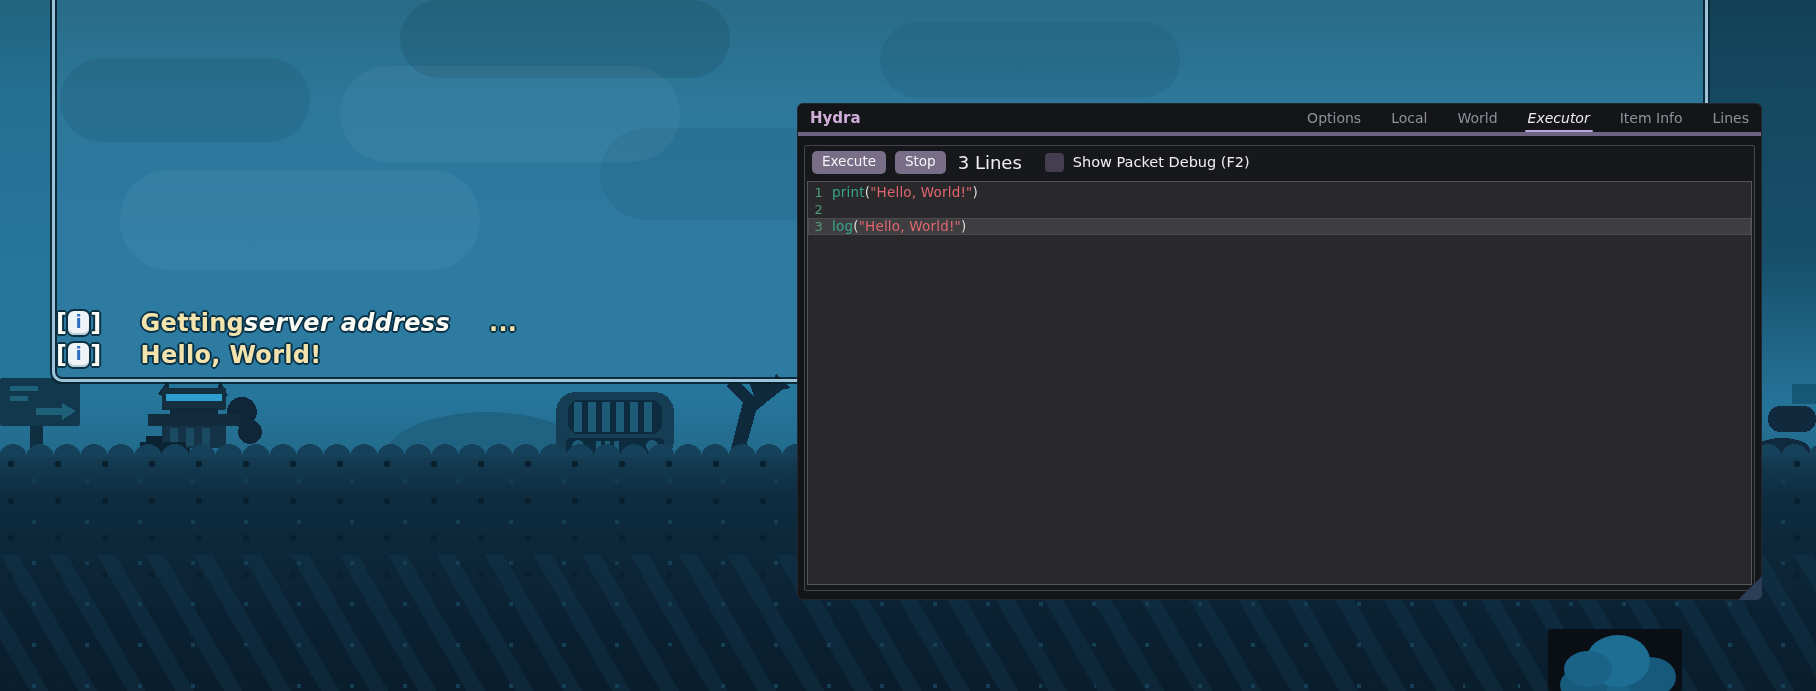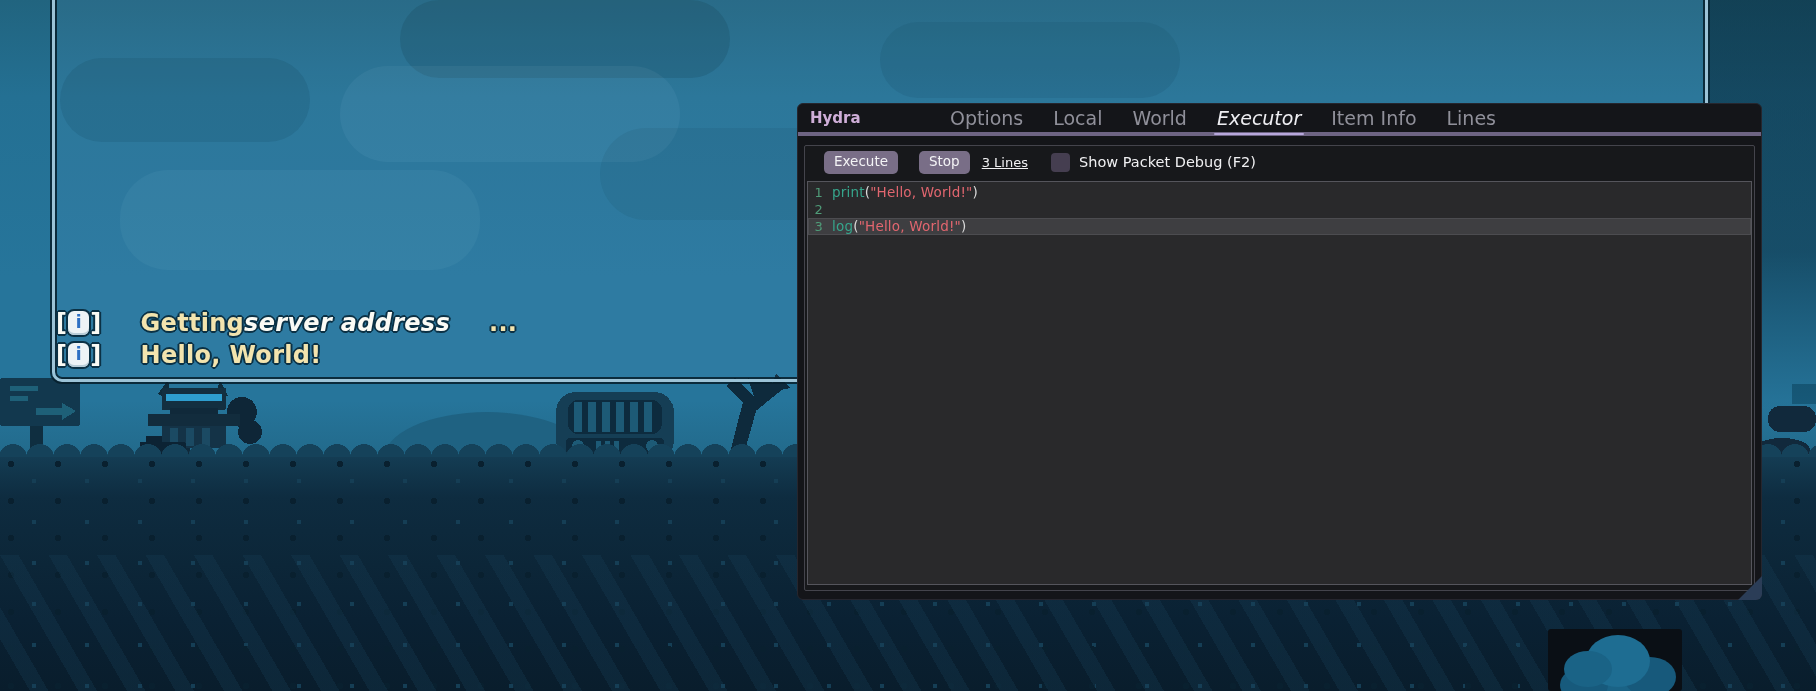--- a/index.html
+++ b/index.html
@@ -65,31 +65,31 @@
   .seg-white { color:#fbfbf5;
     text-shadow:2px 0 #0b3145,-2px 0 #0b3145,0 2px #0b3145,0 -2px #0b3145,1px 1px #0b3145,-1px -1px #0b3145,1px -1px #0b3145,-1px 1px #0b3145;font-style:italic; }
 
   
   .hydra { position:absolute; left:797px; top:103px; width:965px; height:497px; z-index:10;
     background:#141519; border:1px solid #26262e; border-radius:6px; }
   .hydra::after { content:""; position:absolute; right:-1px; bottom:-1px; width:24px; height:24px;
     background:#2b3d57; clip-path:polygon(100% 0, 100% 100%, 0 100%); border-bottom-right-radius:6px; }
   .hydra-header { position:relative; height:28px; display:flex; align-items:center; padding:0 12px;gap:20px; }
   .hydra-title { color:#cfaed8; font-weight:bold; font-size:15px; }
-  .hydra-tabs { margin-left:auto; margin-right:253px; display:flex; gap:30px; font-size:19px; color:#90909a; }
+  .hydra-tabs { margin-left:auto; display:flex; gap:30px; font-size:14px; color:#90909a; }
   .tab { cursor:default; position:relative; }
   .tab.active { color:#eeeef2;font-style:italic; }
   .tab.active::after { content:""; position:absolute; left:-3px; right:-3px; bottom:-6px; height:2px; background:#b7a7dc; border-radius:1px; }
   .hydra-divider { height:4px; background:#6e6483; }
   .hydra-content { position:absolute; left:6px; right:6px; top:41px; bottom:8px;
     background:#17181b; border:1px solid #44444c; border-radius:2px; }
   .toolbar { display:flex; align-items:center; gap:9px; padding:5px 7px; }
   .btn { background:#796e87; color:#f4f4f6; border:none; border-radius:5px;
-    font-family:inherit; font-size:13.5px; padding:3px 10px 4px; line-height:1.15;margin-left:12px; }
-  .lines-count { color:#f0f0f2; font-size:13px; margin-left:3px;text-decoration:underline; }
+    font-family:inherit; font-size:13.5px; padding:3px 10px 4px; line-height:1.15; }
+  .lines-count { color:#f0f0f2; font-size:18px; margin-left:3px; }
   .checkbox { width:19px; height:19px; background:#453e50; border-radius:4px; margin-left:14px; flex:none; }
   .checkbox-label { color:#f0f0f2; font-size:14.5px; }
   .editor { position:absolute; left:2px; right:2px; top:35px; bottom:5px;
     background:#29292b; border:1px solid #55555c; padding-top:2px; overflow:hidden;
     font-size:13.5px; letter-spacing:0.2px; }
   .code-row { display:flex; align-items:center; height:17px; line-height:17px; }
   .code-row.hl { background:#3e3e41; box-shadow:inset 0 0 0 1px #4c4c50; }
   .ln { flex:none; width:24px; text-align:right; padding-right:9px; color:#4f9b78; font-size:13px; }
   .tok-keyword { color:#36a58c; }
   .tok-string  { color:#e2666f; }

